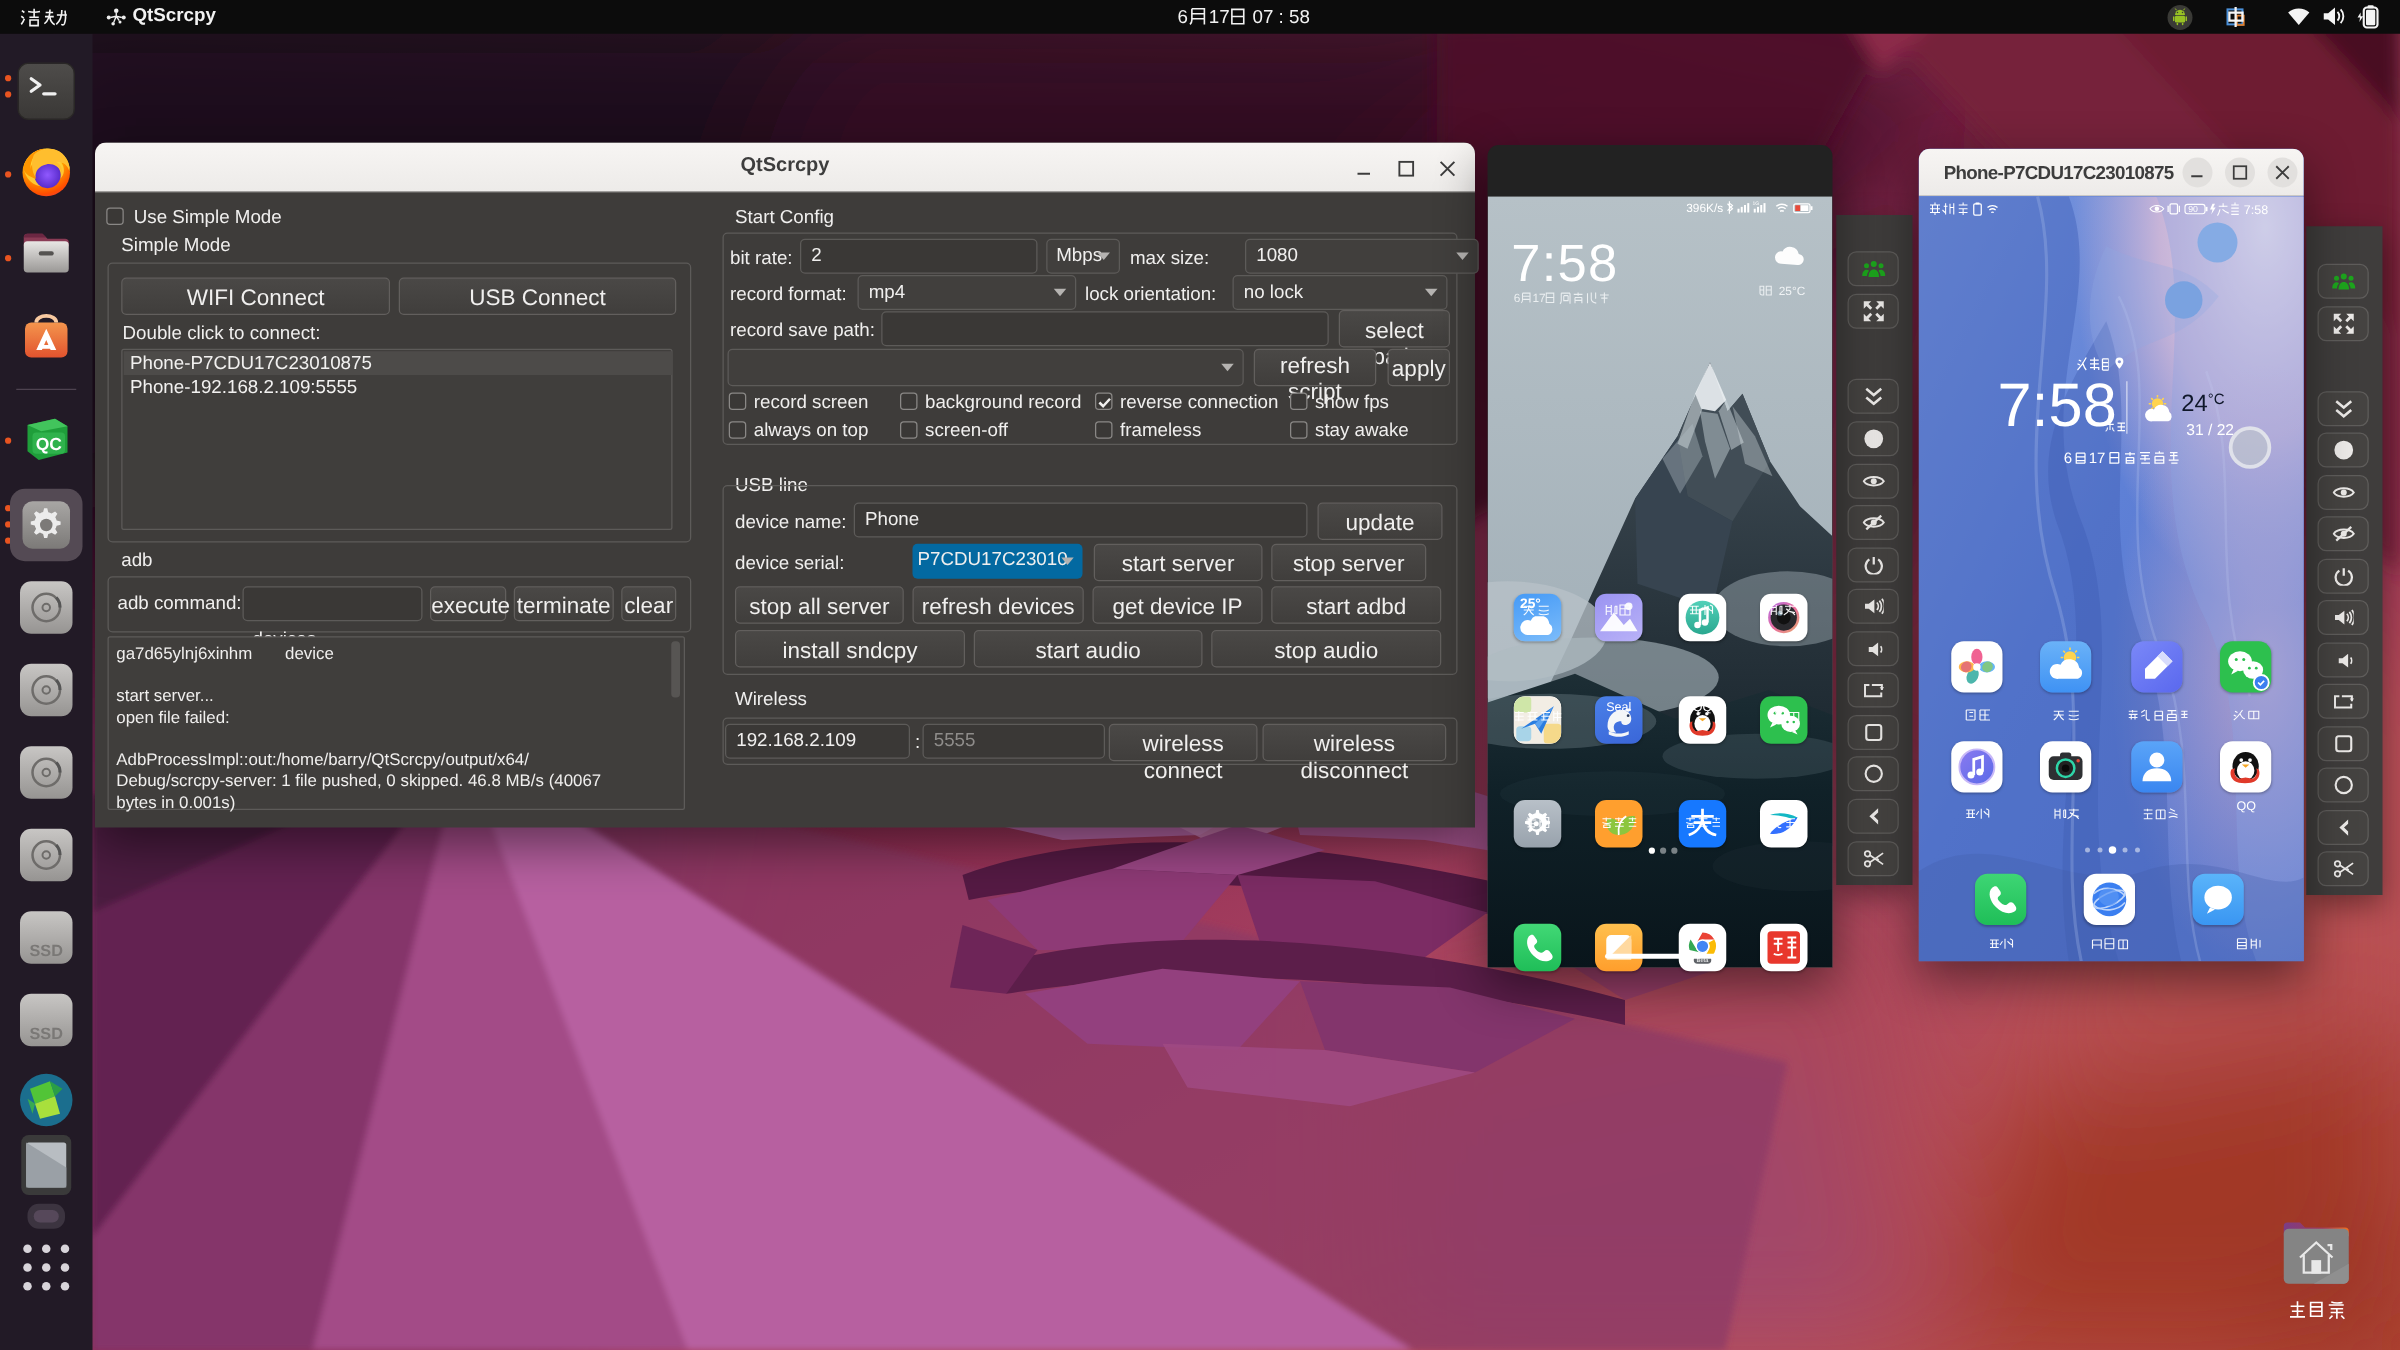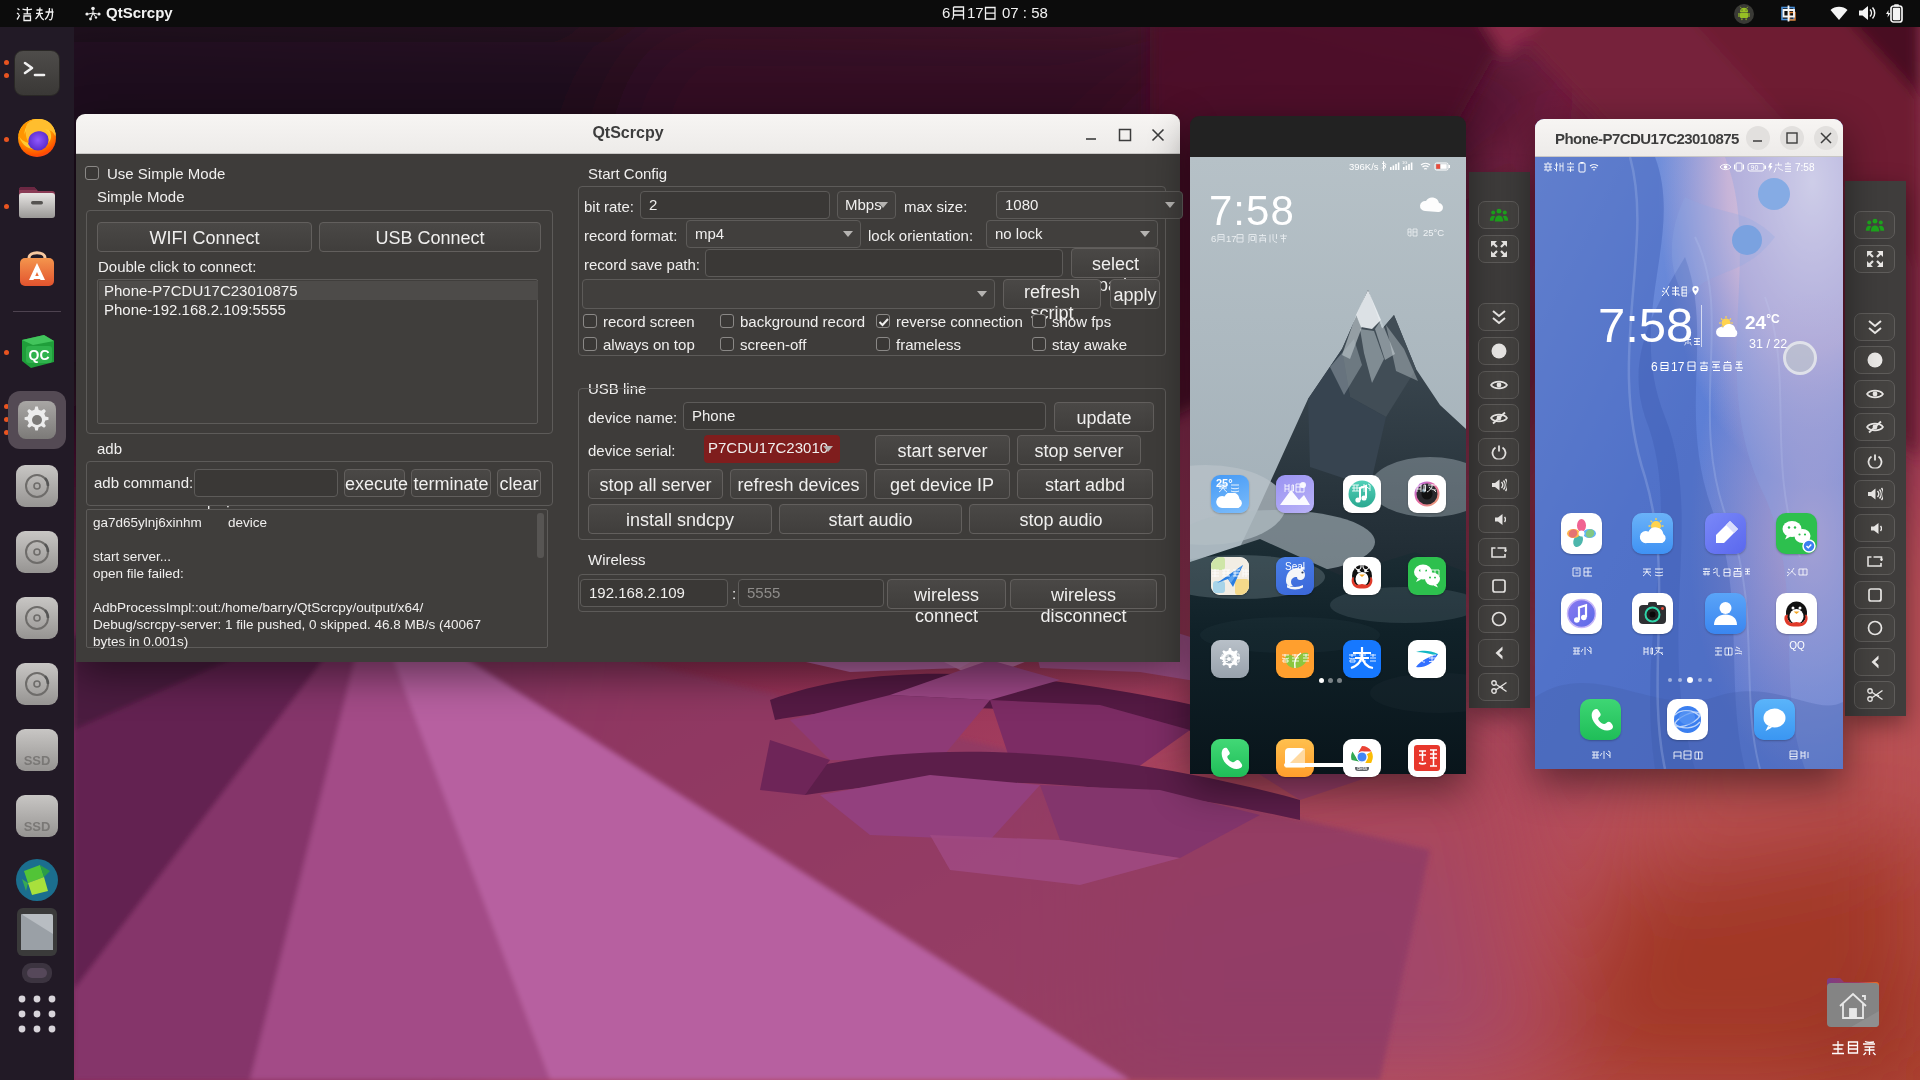--- a/index.html
+++ b/index.html
@@ -433,21 +433,21 @@
 <div class="cb" style="left:956px;top:223px;"></div>
     <div class="lbl" style="left:976px;top:222px;">stay awake</div>
 <div class="lbl" style="left:512px;top:266px;">USB line</div>
 <div class="grp" style="left:502px;top:274px;width:588px;height:152px;"></div>
 <div class="lbl" style="left:512px;top:295px;">device name:</div>
 <div class="fld" style="left:607px;top:288px;width:363px;height:28px;">
       <span style="position:absolute;left:8px;top:4px;">Phone</span>
     </div>
 <div class="btn" style="left:978px;top:288px;width:100px;height:30px;padding-top:5px;">update name</div>
 <div class="lbl" style="left:512px;top:328px;">device serial:</div>
-<div class="cmb" style="left:628px;top:321px;width:136px;height:28px;background:#7f1d1d;border:none;">
+<div class="cmb" style="left:654px;top:321px;width:136px;height:28px;background:#0369a1;border:none;">
       <span style="position:absolute;left:4px;top:4px;">P7CDU17C23010</span>
       <span class="arw"></span>
     </div>
 <div class="btn" style="left:799px;top:321px;width:135px;height:30px;padding-top:5px;">start server</div>
 <div class="btn" style="left:941px;top:321px;width:124px;height:30px;padding-top:5px;">stop server</div>
 <div class="btn" style="left:512px;top:355px;width:135px;height:30px;padding-top:5px;">stop all server</div>
 <div class="btn" style="left:654px;top:355px;width:137px;height:30px;padding-top:5px;">refresh devices</div>
 <div class="btn" style="left:798px;top:355px;width:136px;height:30px;padding-top:5px;">get device IP</div>
 <div class="btn" style="left:941px;top:355px;width:136px;height:30px;padding-top:5px;">start adbd</div>
 <div class="btn" style="left:512px;top:390px;width:184px;height:30px;padding-top:5px;">install sndcpy</div>
@@ -927,21 +927,21 @@
         </g>
       </svg>
 <div class="abs" style="left:166px;top:148px;width:1px;height:42px;background:rgba(255,255,255,.65);"></div>
 <svg class="abs" style="left:178px;top:158px" width="30" height="24" viewBox="0 0 30 24">
         <circle cx="13" cy="8" r="4.5" fill="#ffd34e"></circle>
         <g stroke="#ffd34e" stroke-width="1.2">
           <path d="M13 1 v2 M13 13 v2 M6 8 h2 M18 8 h2 M8 3.5 l1.4 1.4 M16.6 11.1 l1.4 1.4 M8 12.5 l1.4 -1.4 M16.6 4.9 l1.4 -1.4"></path>
         </g>
         <path d="M9 22 a5 5 0 1 1 1.2 -9.4 a6.5 6.5 0 0 1 12.3 2 a4.2 4.2 0 0 1 -.8 7.4z" fill="#fff"></path>
       </svg>
-<div class="abs" style="left:210px;top:155px;color:#ffffff;font-size:19px;font-weight:700;">24<span style="font-size:12px;vertical-align:6px;">°C</span></div>
+<div class="abs" style="left:210px;top:155px;color:#0f172a;font-size:19px;font-weight:400;">24<span style="font-size:12px;vertical-align:6px;">°C</span></div>
 <div class="abs" style="left:214px;top:180px;color:#fff;font-size:12.5px;font-weight:300;">31 / 22</div>
 <svg class="abs" style="left:116px;top:203px" width="92" height="12" viewBox="0 0 92 12">
         <g stroke="#fff" stroke-width="1" fill="none">
           <text x="0" y="10.5" font-size="12" fill="#fff" stroke="none" font-family="Liberation Sans">6</text>
           <path d="M10 2.5 h7 M10 2.5 v8 c2.5 0 5 0 7 0 M17 2.5 v8 M10 5.5 h7 M10 8.5 h7"></path>
           <text x="20" y="10.5" font-size="12" fill="#fff" stroke="none">17</text>
           <path d="M37 2 h7 M37 2 v8.5 h7 M44 2 v8.5 M37 6 h7 M37 10.5 h7"></path>
           <path d="M49 3 h8 M53 1.5 v3 M50 6 h6 M50 6 v4.5 h6 v-4.5 M50 8.5 h6"></path>
           <path d="M61 2 h8 M62 4.5 h6 M61 7 h8 M65 4.5 v4 M62 10.5 h7"></path>
           <path d="M73 2.5 h7 M76.5 1 v2 M73 5 h7 M73 5 v5.5 h7 v-5.5 M73 8 h7"></path>

